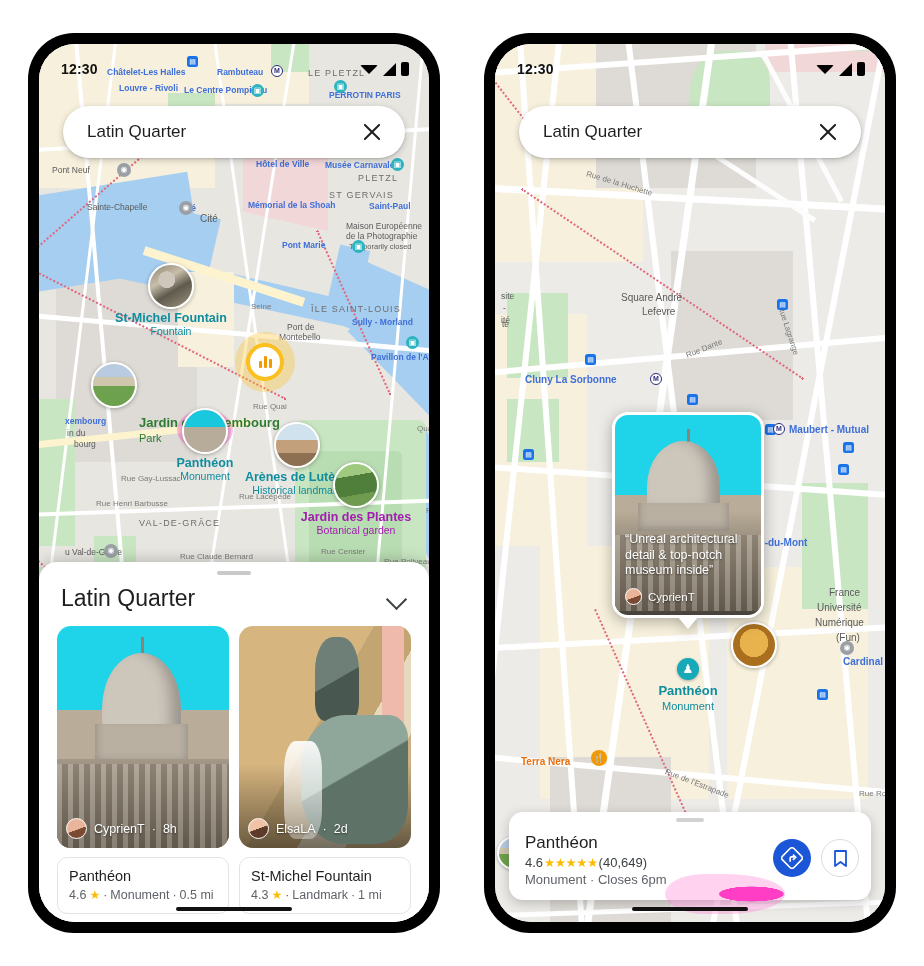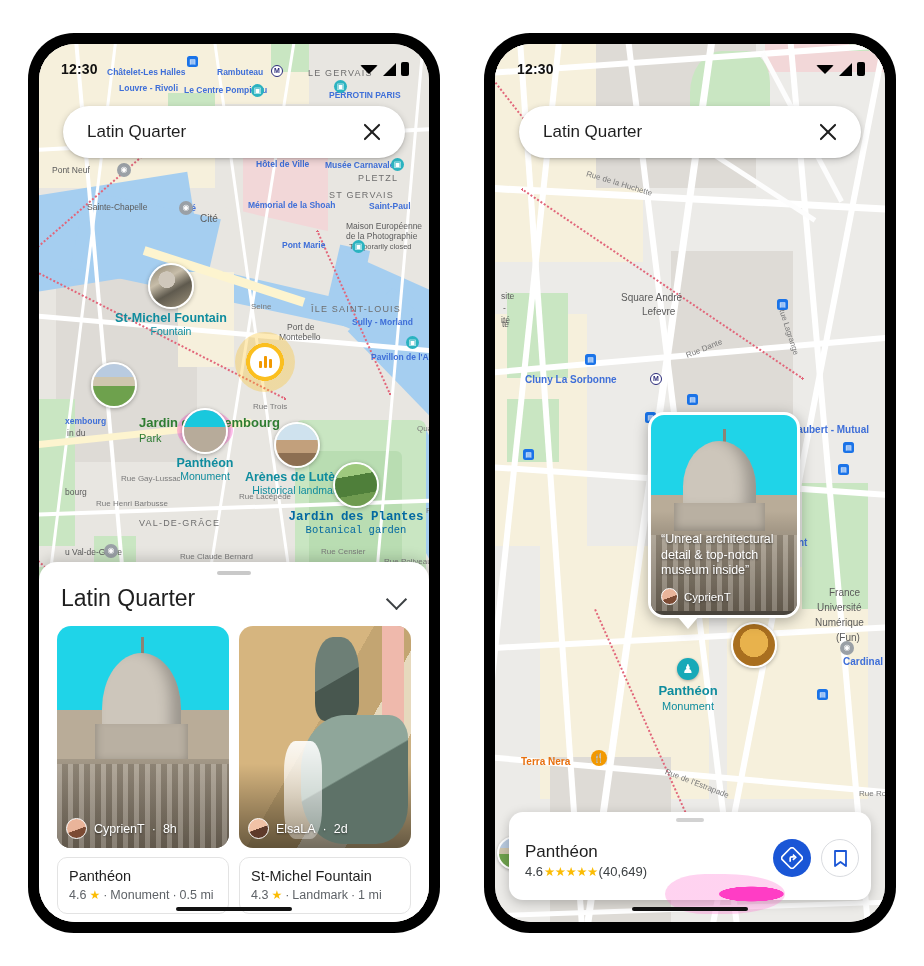--- a/index.html
+++ b/index.html
@@ -127,21 +127,21 @@
 
   
   .poi { position:absolute; text-align:center; }
   .poi .bubble {
     width:46px;height:46px;border-radius:50%;border:2.5px solid #fff;
     margin:0 auto; overflow:hidden; box-shadow:0 1px 4px rgba(0,0,0,.3);
   }
   .poi .pname { font-size:12.5px; font-weight:bold; margin-top:2px; white-space:nowrap;}
   .poi .pcat  { font-size:10.5px; white-space:nowrap; }
   .poi.teal .pname,.poi.teal .pcat { color:#0f8c9e; }
-  .poi.grn  .pname,.poi.grn  .pcat { color:#0369a1;font-family:Liberation Mono, monospace; }
+  .poi.grn  .pname,.poi.grn  .pcat { color:#a21caf; }
   .poi.org  .pname,.poi.org  .pcat { color:#e8700f; }
 
   
   .ph-fountain {
     width:100%;height:100%;
     background:
       radial-gradient(circle at 40% 35%, #cfc7bb 0 22%, transparent 23%),
       linear-gradient(150deg,#8e846f 0%, #c7bda9 35%, #5f5a4e 60%, #9e937c 100%);
   }
   .ph-park {
@@ -290,21 +290,20 @@
     position:absolute; z-index:35;
     width:152px; border-radius:16px; overflow:visible;
     filter: drop-shadow(0 3px 7px rgba(0,0,0,.3));
   }
   .callout-inner {
     position:relative; width:100%; height:206px; border-radius:16px; overflow:hidden;
     border:3px solid #fff;
     background:
       linear-gradient(180deg, rgba(0,0,0,0) 48%, rgba(0,0,0,.62) 100%),
       linear-gradient(180deg,#1fd4e8 0 40%, #b9ac98 40% 100%);
-    margin-left: 36px;
   }
   .callout .quote {
     position:absolute; left:10px; right:8px; bottom:36px;
     color:#fff; font-size:12.5px; line-height:1.25;
     text-shadow:0 1px 2px rgba(0,0,0,.55);
   }
   .callout .byline {
     position:absolute; left:10px; bottom:10px; display:flex; align-items:center; gap:6px;
     color:#fff; font-size:11.5px; text-shadow:0 1px 2px rgba(0,0,0,.55);
   }
@@ -401,21 +400,21 @@
           <div class="dotline" style="left:4%;top:29%;width:210px;transform:rotate(-41deg);"></div>
           <div class="dotline" style="left:4%;top:29%;width:300px;transform:rotate(27deg);"></div>
           <div class="dotline" style="left:2.5%;top:55%;width:250px;transform:rotate(42deg);"></div>
           <div class="dotline" style="left:68%;top:26%;width:180px;transform:rotate(66deg);"></div>
           <div class="dotline" style="left:74%;top:62%;width:260px;transform:rotate(160deg);"></div>
         </div>
 
         <div id="left-labels">
             <div class="mlabel transit sm" style="left: 68px; top: 24px;">Châtelet-Les Halles</div>
             <div class="mlabel transit sm" style="left: 178px; top: 24px;">Rambuteau</div>
-            <div class="mlabel cap" style="left: 269px; top: 24px;">LE GERVAIS</div>
+            <div class="mlabel cap" style="left: 269px; top: 24px;">LE PLETZL</div>
             <div class="mlabel transit sm" style="left: 80px; top: 40px;">Louvre - Rivoli</div>
             <div class="mlabel transit sm" style="left: 145px; top: 42px;">Le Centre Pompidou</div>
             <div class="mlabel transit sm" style="left: 290px; top: 47px;">PERROTIN PARIS</div>
             <div class="mlabel sm" style="left: 13px; top: 122px;">Pont Neuf</div>
             <div class="mlabel transit sm" style="left: 217px; top: 116px;">Hôtel de Ville</div>
             <div class="mlabel transit sm" style="left: 286px; top: 117px;">Musée Carnavalet</div>
             <div class="mlabel cap" style="left: 303px; top: 129px; padding-left: 16px;">PLETZL</div>
             <div class="mlabel cap" style="left: 290px; top: 146px;">ST GERVAIS</div>
             <div class="mlabel sm" style="left: 48px; top: 159px;">Sainte-Chapelle</div>
             <div class="mlabel transit sm" style="left: 141px; top: 160px;">Cité</div>
@@ -427,33 +426,33 @@
             <div class="mlabel xs" style="left: 310px; top: 199px;">Temporarily closed</div>
             <div class="mlabel transit sm" style="left: 243px; top: 197px;">Pont Marie</div>
             <div class="mlabel cap" style="left: 272px; top: 260px;">ÎLE SAINT-LOUIS</div>
             <div class="mlabel transit sm" style="left: 313px; top: 274px;">Sully - Morland</div>
             <div class="mlabel sm" style="left: 248px; top: 279px;">Port de</div>
             <div class="mlabel sm" style="left: 240px; top: 289px;">Montebello</div>
             <div class="mlabel transit sm" style="left: 332px; top: 309px;">Pavillon de l'Arsenal</div>
             <div class="mlabel street" style="left: 212px; top: 258px;">Seine</div>
             <div class="mlabel transit sm" style="left: 26px; top: 373px;">xembourg</div>
             <div class="mlabel sm" style="left: 28px; top: 385px;">in du</div>
-            <div class="mlabel sm" style="left: 26px; top: 396px; margin-top: 48px;">bourg</div>
+            <div class="mlabel sm" style="left: 35px; top: 396px;">bourg</div>
             <div class="mlabel street" style="left: 82px; top: 430px;">Rue Gay-Lussac</div>
             <div class="mlabel street" style="left: 57px; top: 455px;">Rue Henri Barbusse</div>
             <div class="mlabel cap" style="left: 100px; top: 474px;">VAL-DE-GRÂCE</div>
             <div class="mlabel sm" style="left: 26px; top: 504px;">u Val-de-Grâce</div>
             <div class="mlabel street" style="left: 141px; top: 508px;">Rue Claude Bernard</div>
             <div class="mlabel sm" style="left: 252px; top: 526px;">Université</div>
             <div class="mlabel street" style="left: 282px; top: 503px;">Rue Censier</div>
             <div class="mlabel street" style="left: 345px; top: 513px;">Rue Poliveau</div>
             <div class="mlabel street" style="left: 387px; top: 462px;">Rue Buffon</div>
             <div class="mlabel street" style="left: 378px; top: 380px;">Quai Saint-Bernard</div>
             <div class="mlabel street" style="left: 200px; top: 448px;">Rue Lacépède</div>
-            <div class="mlabel street" style="left: 214px; top: 358px;">Rue Trois</div>
+            <div class="mlabel street" style="left: 214px; top: 358px;">Rue Quai</div>
           </div>
 
         <div class="tchip" style="left:148px;top:12px;">▤</div>
         <div class="mchip" style="left:232px;top:21px;">M</div>
         <div class="cchip" style="left:295px;top:36px;">▣</div>
         <div class="cchip" style="left:212px;top:40px;">▣</div>
 
         <div class="gchip" style="left:78px;top:119px;">◉</div>
         <div class="gchip" style="left:140px;top:157px;">◉</div>
         <div class="cchip" style="left:352px;top:114px;">▣</div>
@@ -733,20 +732,21 @@
 
       <div class="placecard">
         <div class="pc-grab"></div>
         <div class="pc-info">
           <div class="pc-title">Panthéon</div>
           <div class="pc-rating">
             <span>4.6</span>
             <span class="stars">★★★★★</span>
             <span>(40,649)</span>
           </div>
+          <div class="pc-sub">Monument · Closes 6pm</div>
         </div>
         <div class="pc-actions">
           <div class="btn-dir">
             <svg width="22" height="22" viewBox="0 0 24 24">
               <rect x="3.2" y="3.2" width="17.6" height="17.6" rx="3" transform="rotate(45 12 12)" fill="none" stroke="#fff" stroke-width="1.8"></rect>
               <path d="M10 16 v-3.6 a1.6 1.6 0 0 1 1.6-1.6 h3.2" fill="none" stroke="#fff" stroke-width="1.8"></path>
               <path d="M13 8.4 L16 11.2 L13 14" fill="none" stroke="#fff" stroke-width="1.8"></path>
             </svg>
           </div>
           <div class="btn-save">

